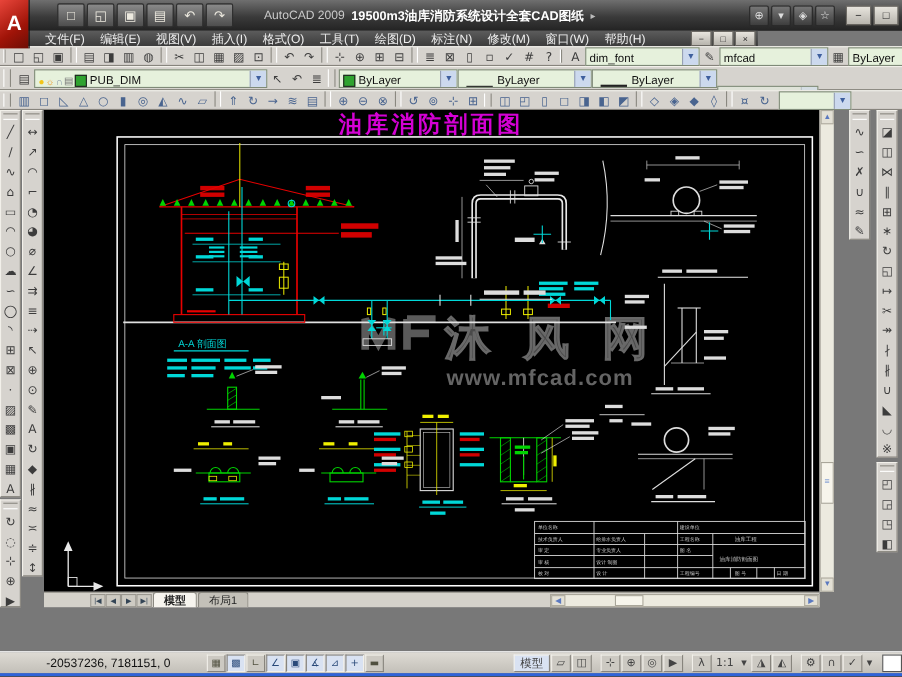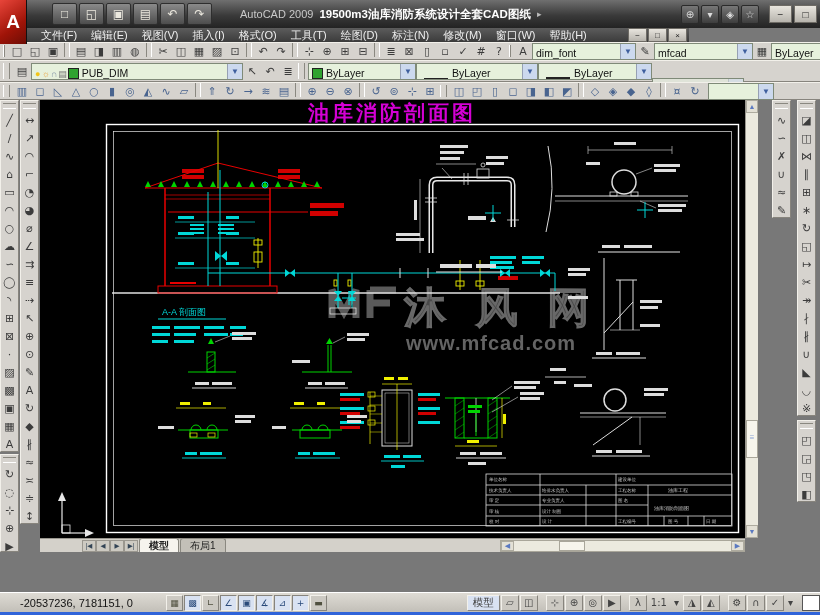--- a/index.html
+++ b/index.html
@@ -96,21 +96,21 @@
   .cmdsep{position:absolute;left:0;right:0;top:27px;border-top:1px solid #9fb49a;}
   .cmdprompt{position:absolute;left:12px;top:28px;height:12px;color:#000;font-size:11.5px;white-space:pre;}
   .cmdhs{position:absolute;left:750px;bottom:1px;width:54px;height:11px;display:flex;align-items:center;}
   .cmdhs .cbtn2{width:13px;height:11px;background:#e3e0d5;border:1px solid #aeab9f;color:#5b79c0;font-size:7px;
     display:flex;align-items:center;justify-content:center;box-sizing:border-box;flex:none;}
   .cmdhs .hthumb2{width:16px;height:11px;background:#cdd9ee;border:1px solid #96a0b4;box-sizing:border-box;margin:0 1px;}
 
   
   .status{position:absolute;left:0;top:592px;width:820px;height:20px;background:linear-gradient(#dedbd4,#c2bfb8);
     border-top:1px solid #fff;display:flex;align-items:center;box-sizing:border-box;color:#111;}
-  .coords{width:146px;padding-left:20px;font-size:11px;flex:none;}
+  .coords{width:146px;padding-left:20px;font-size:11px;flex:none;margin-left:22px;}
   .stgl{width:17px;height:16px;margin-right:1px;background:#ccc9c2;border:1px solid;border-color:#f2f0ea #87847d #87847d #f2f0ea;
     color:#50503f;font-size:9px;display:flex;align-items:center;justify-content:center;box-sizing:border-box;flex:none;
     font-family:"DejaVu Sans",sans-serif;}
   .stgl.pressed{background:#d9e2f2;border-color:#87847d #f2f0ea #f2f0ea #87847d;color:#2a4a7a;}
   .sright{margin-left:auto;display:flex;align-items:center;margin-right:3px;}
   .sbtn2{width:18px;height:16px;margin-left:1px;background:#ccc9c2;border:1px solid;border-color:#f2f0ea #87847d #87847d #f2f0ea;
     color:#444;font-size:10px;display:flex;align-items:center;justify-content:center;box-sizing:border-box;flex:none;
     font-family:"DejaVu Sans",sans-serif;}
   .smodel{width:auto;padding:0 5px;font-size:10.5px;background:#d9e2f2;}
   .stext{width:auto;padding:0 3px;border:none;background:none;font-size:10px;}

